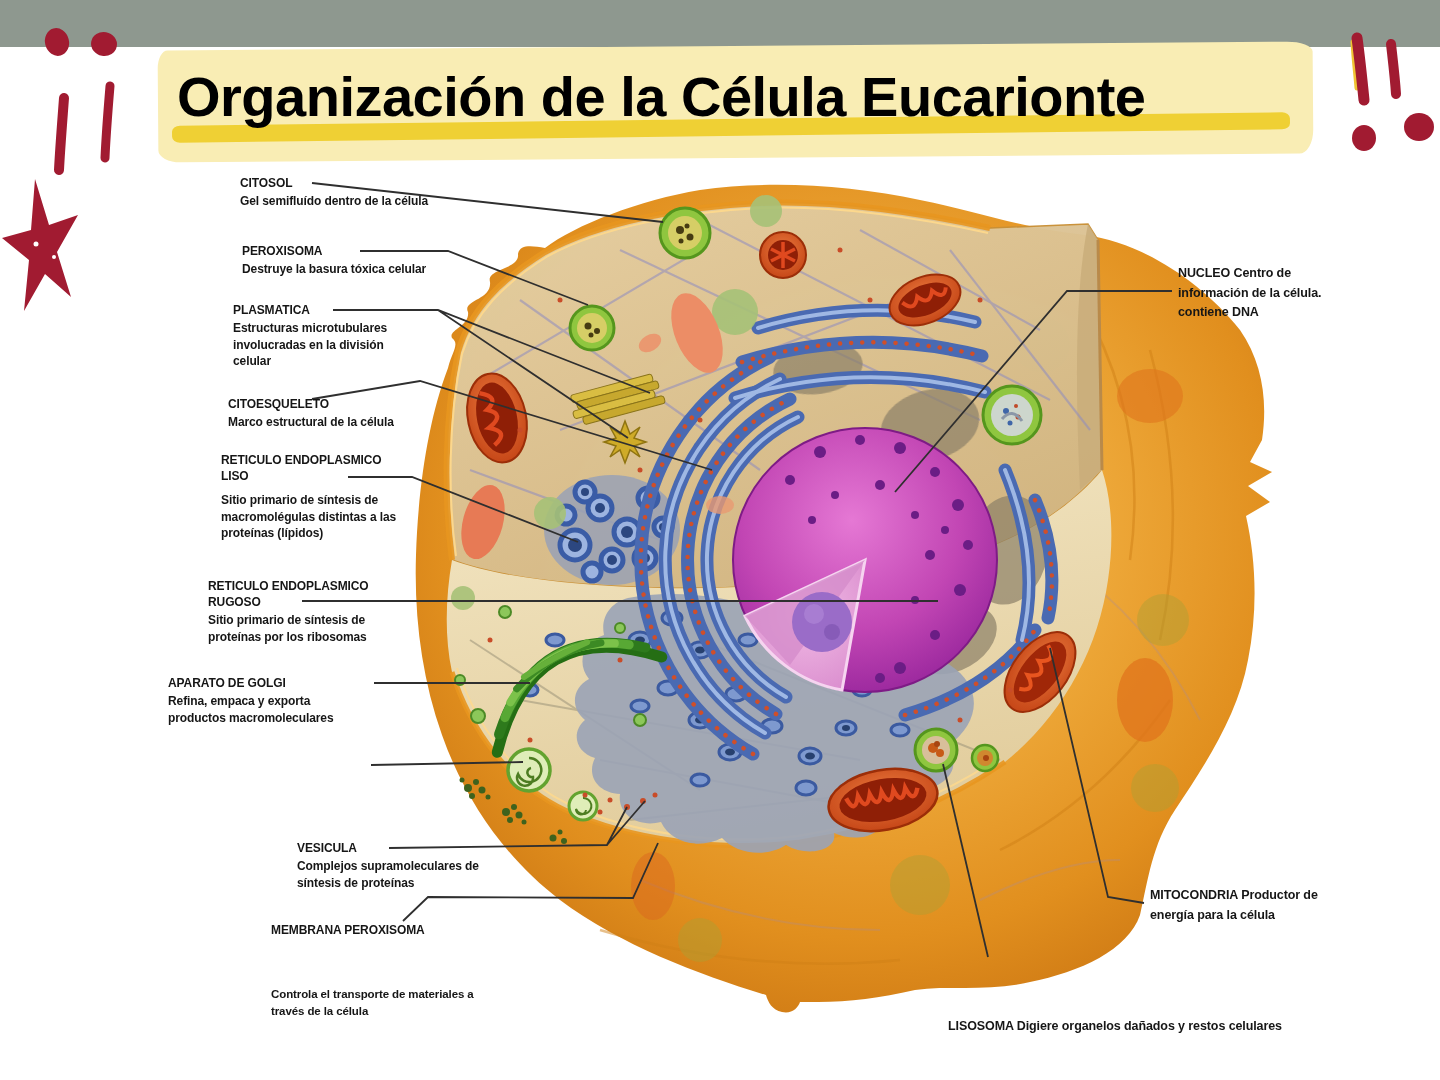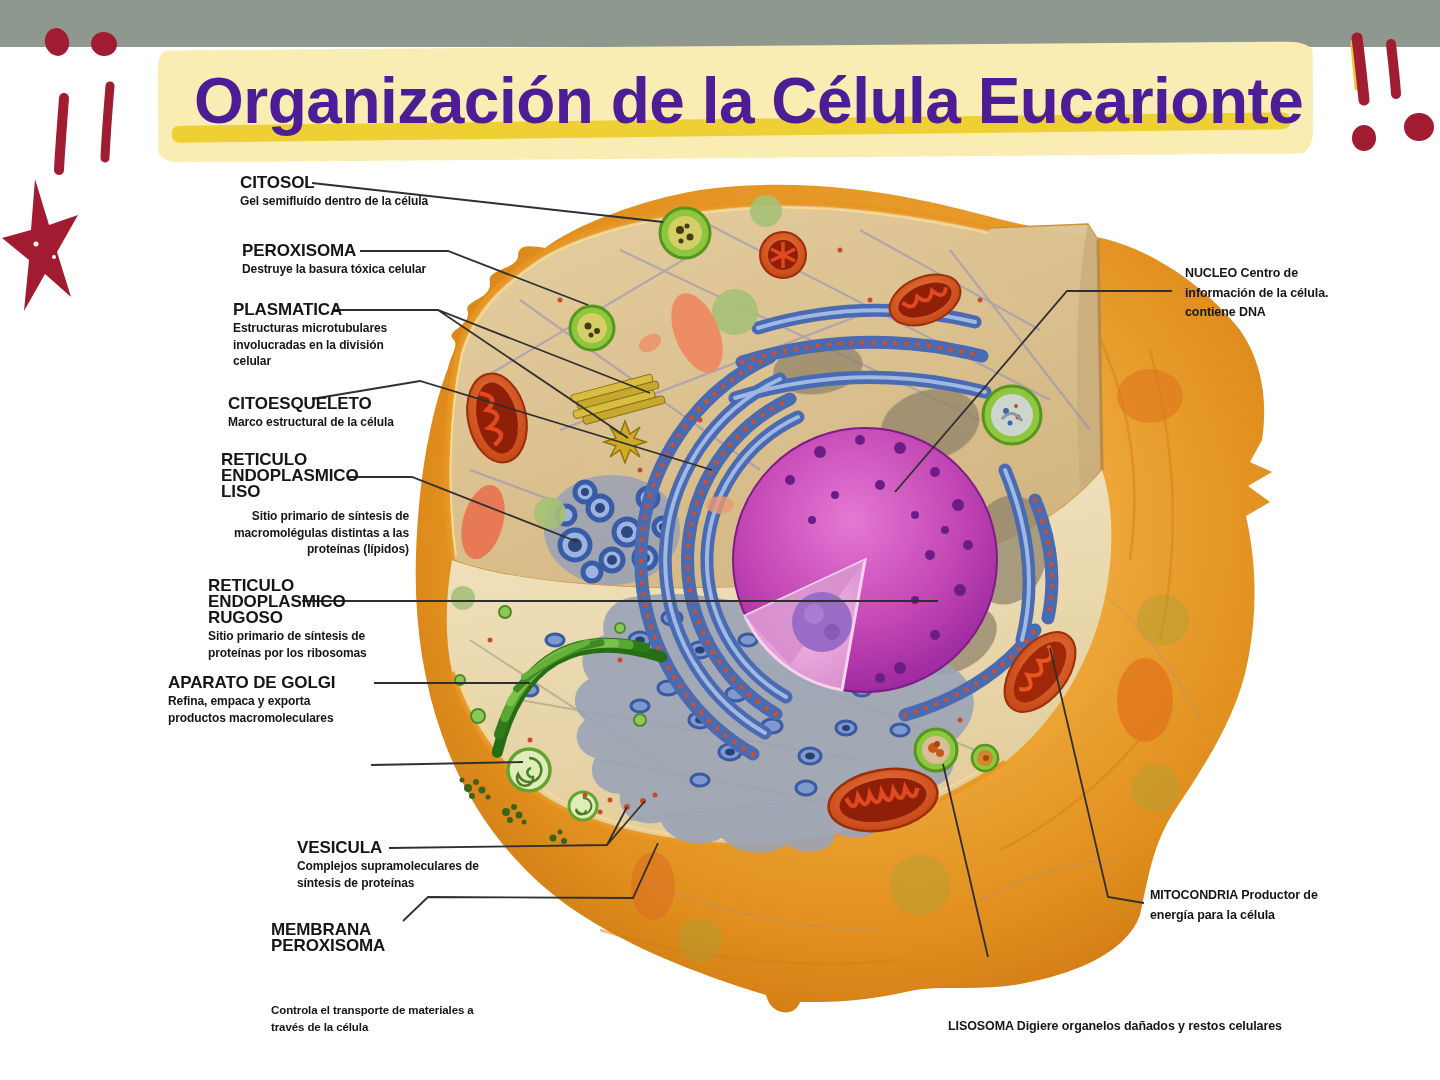--- a/index.html
+++ b/index.html
@@ -1,43 +1,43 @@
 <!DOCTYPE html>
 <html><head>
 <meta charset="utf-8">
 <style>
   html,body{margin:0;padding:0;background:#ffffff;}
   #stage{position:relative;width:1440px;height:1080px;background:#ffffff;overflow:hidden;
          font-family:"Liberation Sans",sans-serif;}
   #topbar{position:absolute;left:0;top:0;width:1440px;height:47px;background:#8e988f;}
   #titleband{position:absolute;left:158px;top:46px;width:1155px;height:112px;background:#f9edb4;
              transform:rotate(-0.45deg);border-radius:10px 26px 14px 22px/18px 10px 24px 12px;}
-  #title{position:absolute;left:177px;top:64px;width:1140px;font-size:64px;font-weight:700;
-         color:#4c1d95;letter-spacing:-0.5px;white-space:nowrap;margin-left:17px;}
+  #title{position:absolute;left:177px;top:64px;width:1140px;font-size:56px;font-weight:700;
+         color:#000000;letter-spacing:-0.5px;white-space:nowrap;}
   #underline{position:absolute;left:172px;top:119px;width:1118px;height:17px;background:#efd034;
              transform:rotate(-0.7deg);border-radius:8px/6px;}
   .label{position:absolute;color:#161616;font-weight:700;}
-  .label .h{font-size:17px;line-height:16px;white-space:pre-line;letter-spacing:-0.1px;}
+  .label .h{font-size:12px;line-height:16px;white-space:pre-line;letter-spacing:-0.1px;}
   .label .d{font-size:12px;line-height:16.5px;margin-top:2px;letter-spacing:-0.1px;}
   .label .d.nw{white-space:nowrap;}
   .ra{text-align:left;}
   .inline-label{font-size:12.5px;line-height:19.5px;letter-spacing:-0.1px;}
   .l-citosol{left:240px;top:175px;width:250px;}
   .l-peroxisoma{left:242px;top:243px;width:250px;}
   .l-centriolos{left:233px;top:302px;width:182px;}
   .l-citoesqueleto{left:228px;top:396px;width:220px;}
   .l-retliso{left:221px;top:452px;width:188px;}
-  .l-retliso .d{margin-top:8px;text-align:right;}
+  .l-retliso .d{margin-top:8px;}
   .l-retrugoso{left:208px;top:578px;width:200px;}
   .l-golgi{left:168px;top:675px;width:200px;}
   .l-vesicula{left:202px;top:758px;width:178px;}
   .l-ribosomas{left:297px;top:840px;width:188px;}
   .l-membrana{left:271px;top:922px;width:210px;}
   .l-membrana .d{font-size:11.5px;margin-top:48px;}
-  .l-nucleo{left:1178px;top:264px;width:178px;margin-left:7px;}
+  .l-nucleo{left:1178px;top:264px;width:178px;}
   .l-mitocondria{left:1150px;top:886px;width:190px;}
   .l-lisosoma{left:948px;top:1017px;width:420px;white-space:nowrap;}
   svg{position:absolute;left:0;top:0;}
 </style>
 </head>
 <body>
 
 <div id="stage">
 
   <div id="topbar"></div>

